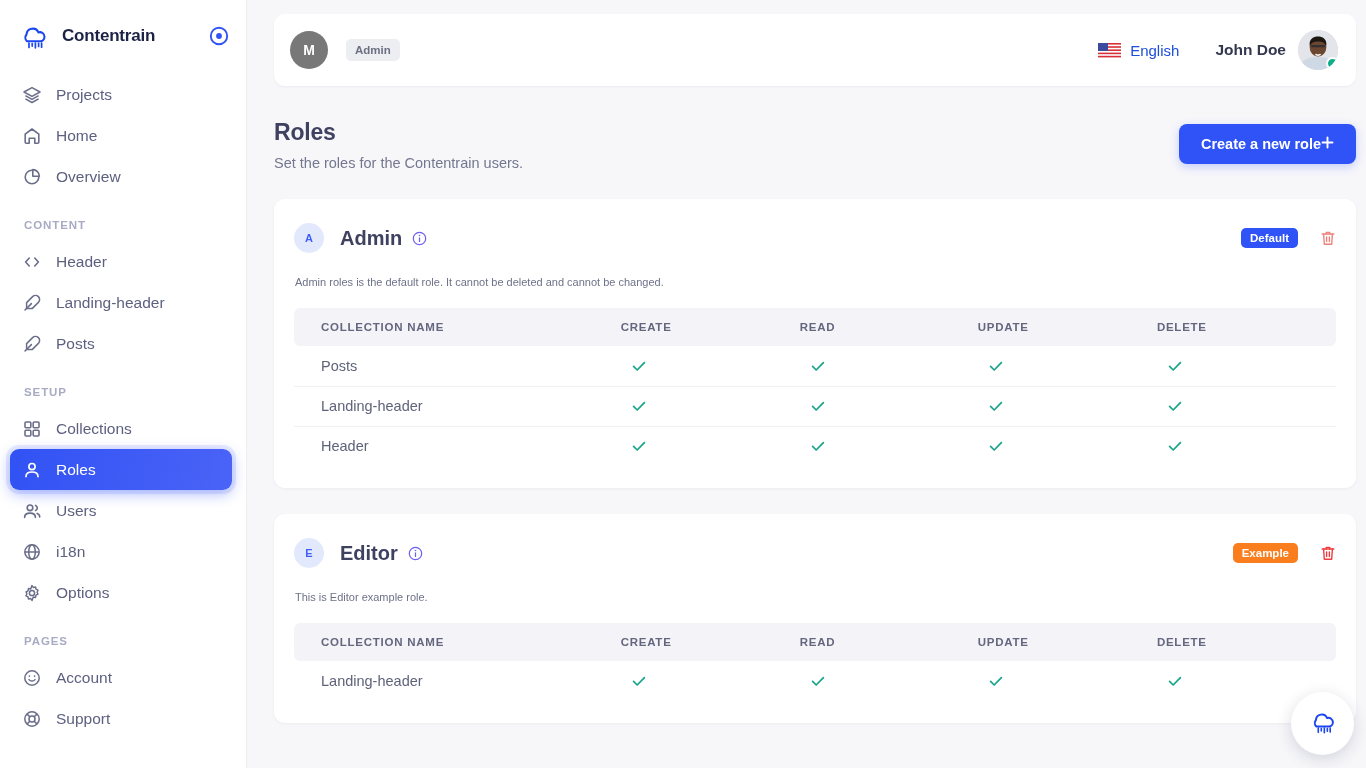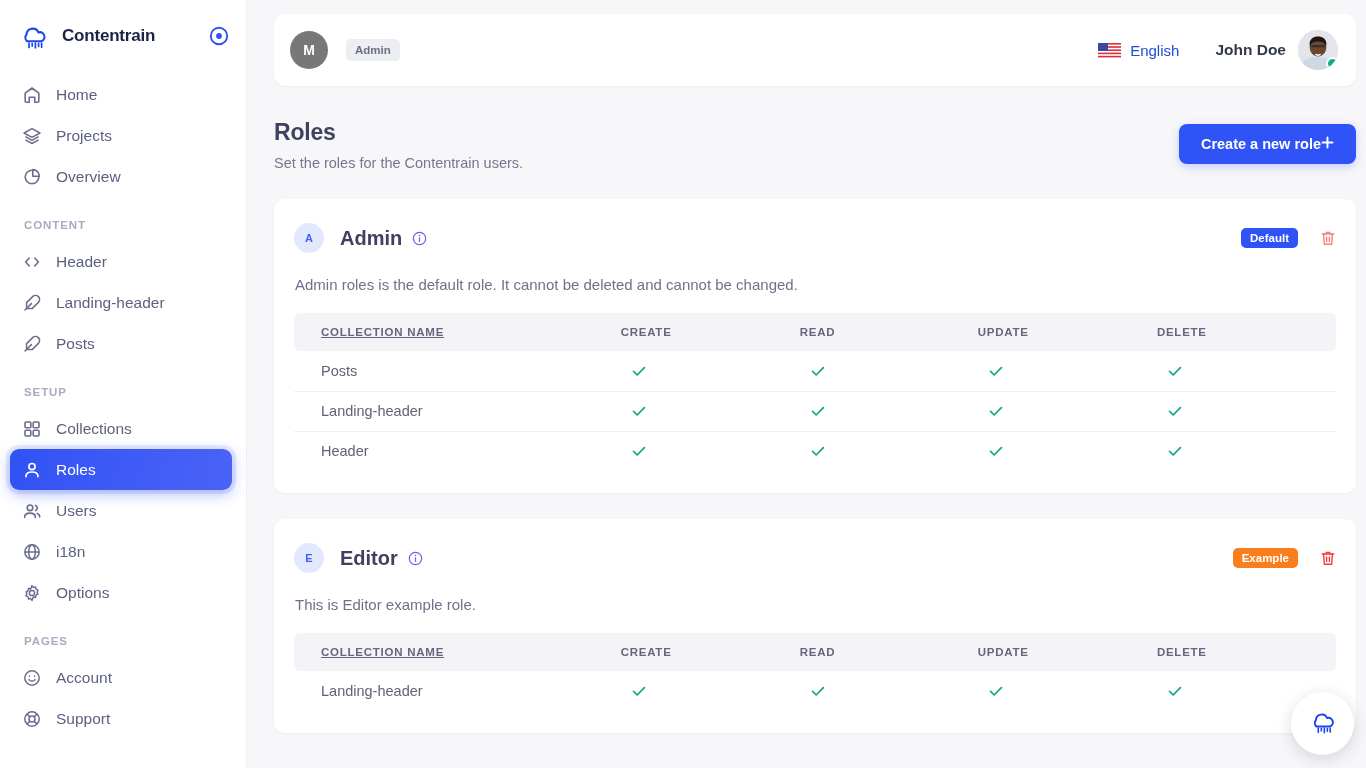--- a/index.html
+++ b/index.html
@@ -130,37 +130,37 @@
     display: flex; align-items: center; justify-content: center;
     font-size: 11px; font-weight: bold; flex: 0 0 30px;
   }
   .role-name { font-size: 20px; font-weight: bold; color: #3f4161; margin-left: 16px; }
   .info-icon { margin-left: 10px; width: 15px; height: 15px; cursor: pointer; }
   .badge {
     margin-left: auto; border-radius: 5px; color: #fff;
     font-size: 11.5px; font-weight: bold; padding: 4px 9px;
   }
   .trash { margin-left: 22px; width: 16px; height: 17px; cursor: pointer; }
-  .card-desc { font-size: 15px; color: #6e7289; margin: 23px 0 0 0; padding-left: 1px; }
+  .card-desc { font-size: 11px; color: #6e7289; margin: 23px 0 0 0; padding-left: 1px; }
 
   table { width: 100%; border-collapse: collapse; margin-top: 20px; }
   thead th {
     background: #f4f4f8; color: #63667e;
     font-size: 11.5px; font-weight: bold; letter-spacing: .75px;
     text-align: left; height: 38px; padding: 0 0 0 0;
   }
   thead th:first-child { padding-left: 27px; border-radius: 6px 0 0 6px; }
   thead th:last-child { border-radius: 0 6px 6px 0; }
   tbody td {
     height: 40px; font-size: 14.5px; color: #5f6379;
     border-bottom: 1px solid #f0f0f5;
   }
   tbody tr:last-child td { border-bottom: 0; }
   tbody td:first-child { padding-left: 27px; }
-  .col-name { width: 345px; text-decoration: underline; }
+  .col-name { width: 345px; }
   .col-op { width: 190px; }
   .check { width: 16px; height: 16px; margin-left: 10px; display: block; }
 
   
   .chat-fab {
     position: absolute; right: 12px; bottom: 13px;
     width: 63px; height: 63px; border-radius: 50%;
     background: #fff; box-shadow: 0 4px 16px rgba(25,30,70,.16);
     display: flex; align-items: center; justify-content: center;
     cursor: pointer;
@@ -190,32 +190,32 @@
         <svg viewBox="0 0 22 22" fill="none">
           <circle cx="11" cy="11" r="8.2" stroke="#3152f4" stroke-width="1.9"></circle>
           <circle cx="11" cy="11" r="2.9" fill="#3152f4"></circle>
         </svg>
       </span>
     </div>
     <nav>
 
       <div class="nav-group">
         <div class="nav-item">
-          <span class="nav-icon"><svg viewBox="0 0 20 20" fill="none" stroke="#6a6e8a" stroke-width="1.6" stroke-linecap="round" stroke-linejoin="round">
-                <path d="M3.2 8.2 10 3l6.8 5.2v8a1 1 0 0 1-1 1h-3v-5h-5.6v5h-3a1 1 0 0 1-1-1z"></path>
-              </svg></span>
-          <span>Home</span>
-        </div>
-        <div class="nav-item">
           <span class="nav-icon"><svg viewBox="0 0 20 20" fill="none" stroke="#6a6e8a" stroke-width="1.5" stroke-linejoin="round">
                 <path d="M10 2.6 18 7l-8 4.4L2 7z"></path>
                 <path d="M3.4 10.6 10 14.3l6.6-3.7"></path>
                 <path d="M3.4 13.8 10 17.5l6.6-3.7"></path>
               </svg></span>
           <span>Projects</span>
+        </div>
+        <div class="nav-item">
+          <span class="nav-icon"><svg viewBox="0 0 20 20" fill="none" stroke="#6a6e8a" stroke-width="1.6" stroke-linecap="round" stroke-linejoin="round">
+                <path d="M3.2 8.2 10 3l6.8 5.2v8a1 1 0 0 1-1 1h-3v-5h-5.6v5h-3a1 1 0 0 1-1-1z"></path>
+              </svg></span>
+          <span>Home</span>
         </div>
         <div class="nav-item">
           <span class="nav-icon"><svg viewBox="0 0 20 20" fill="none" stroke="#6a6e8a" stroke-width="1.6" stroke-linecap="round" stroke-linejoin="round">
                 <path d="M10 3.2a6.8 6.8 0 1 0 6.8 6.8"></path>
                 <path d="M10.8 2.6v6.6h6.6a6.8 6.8 0 0 0-6.6-6.6z"></path>
               </svg></span>
           <span>Overview</span>
         </div>
       </div>
 

